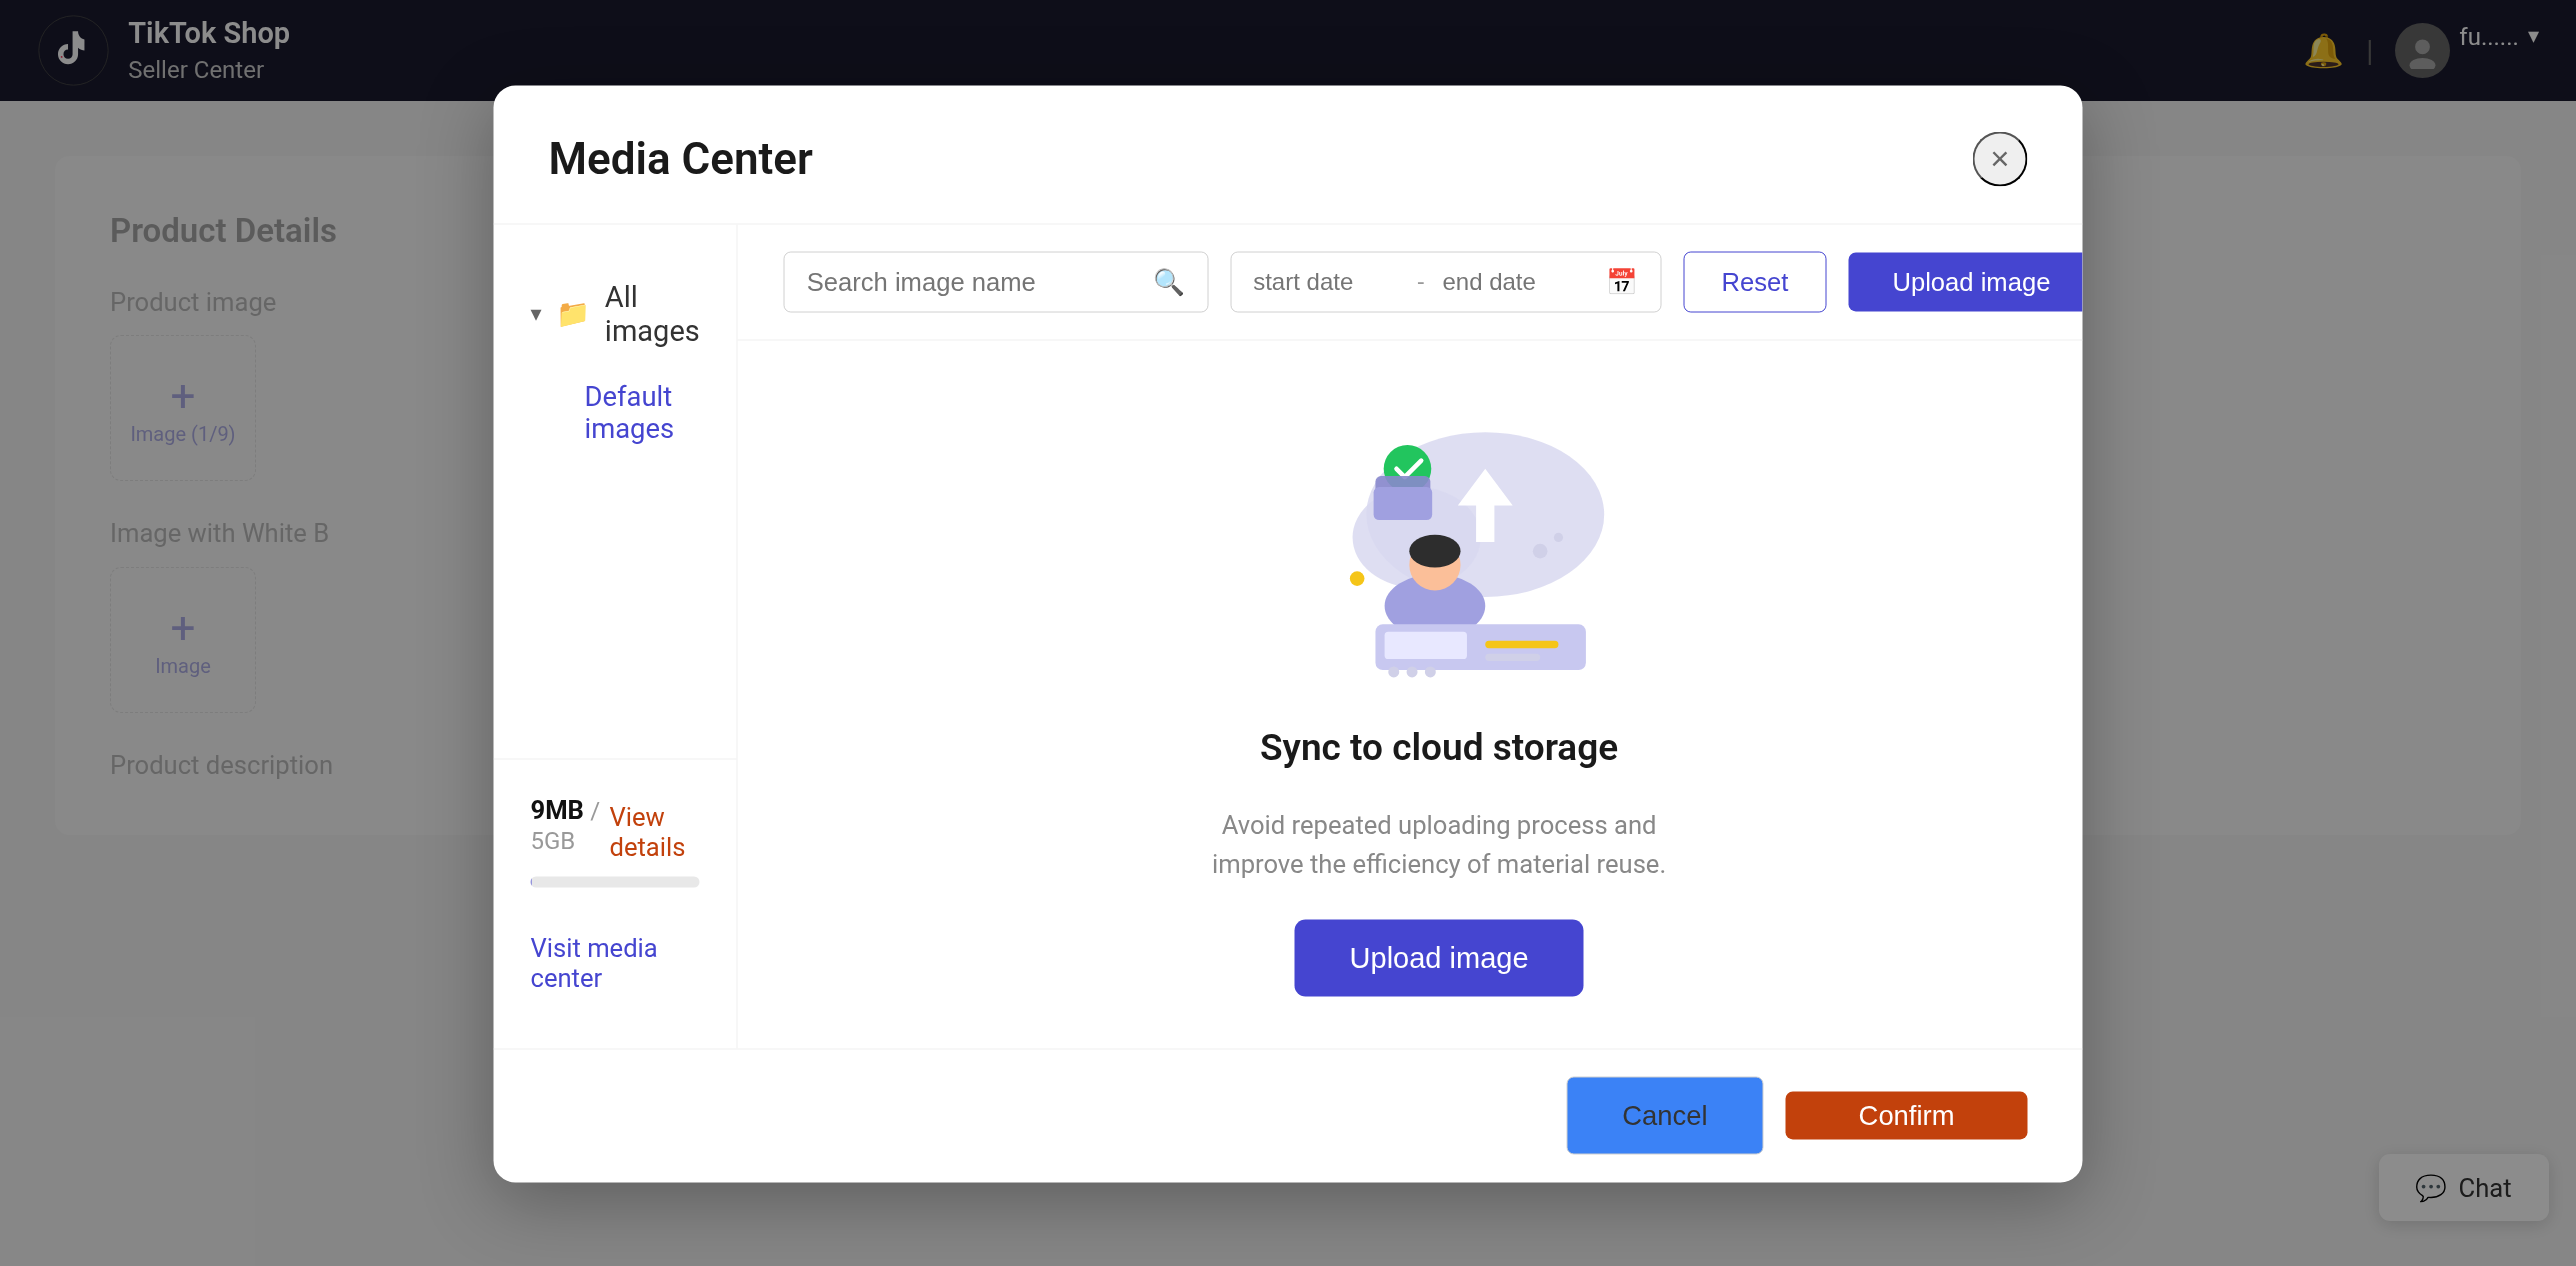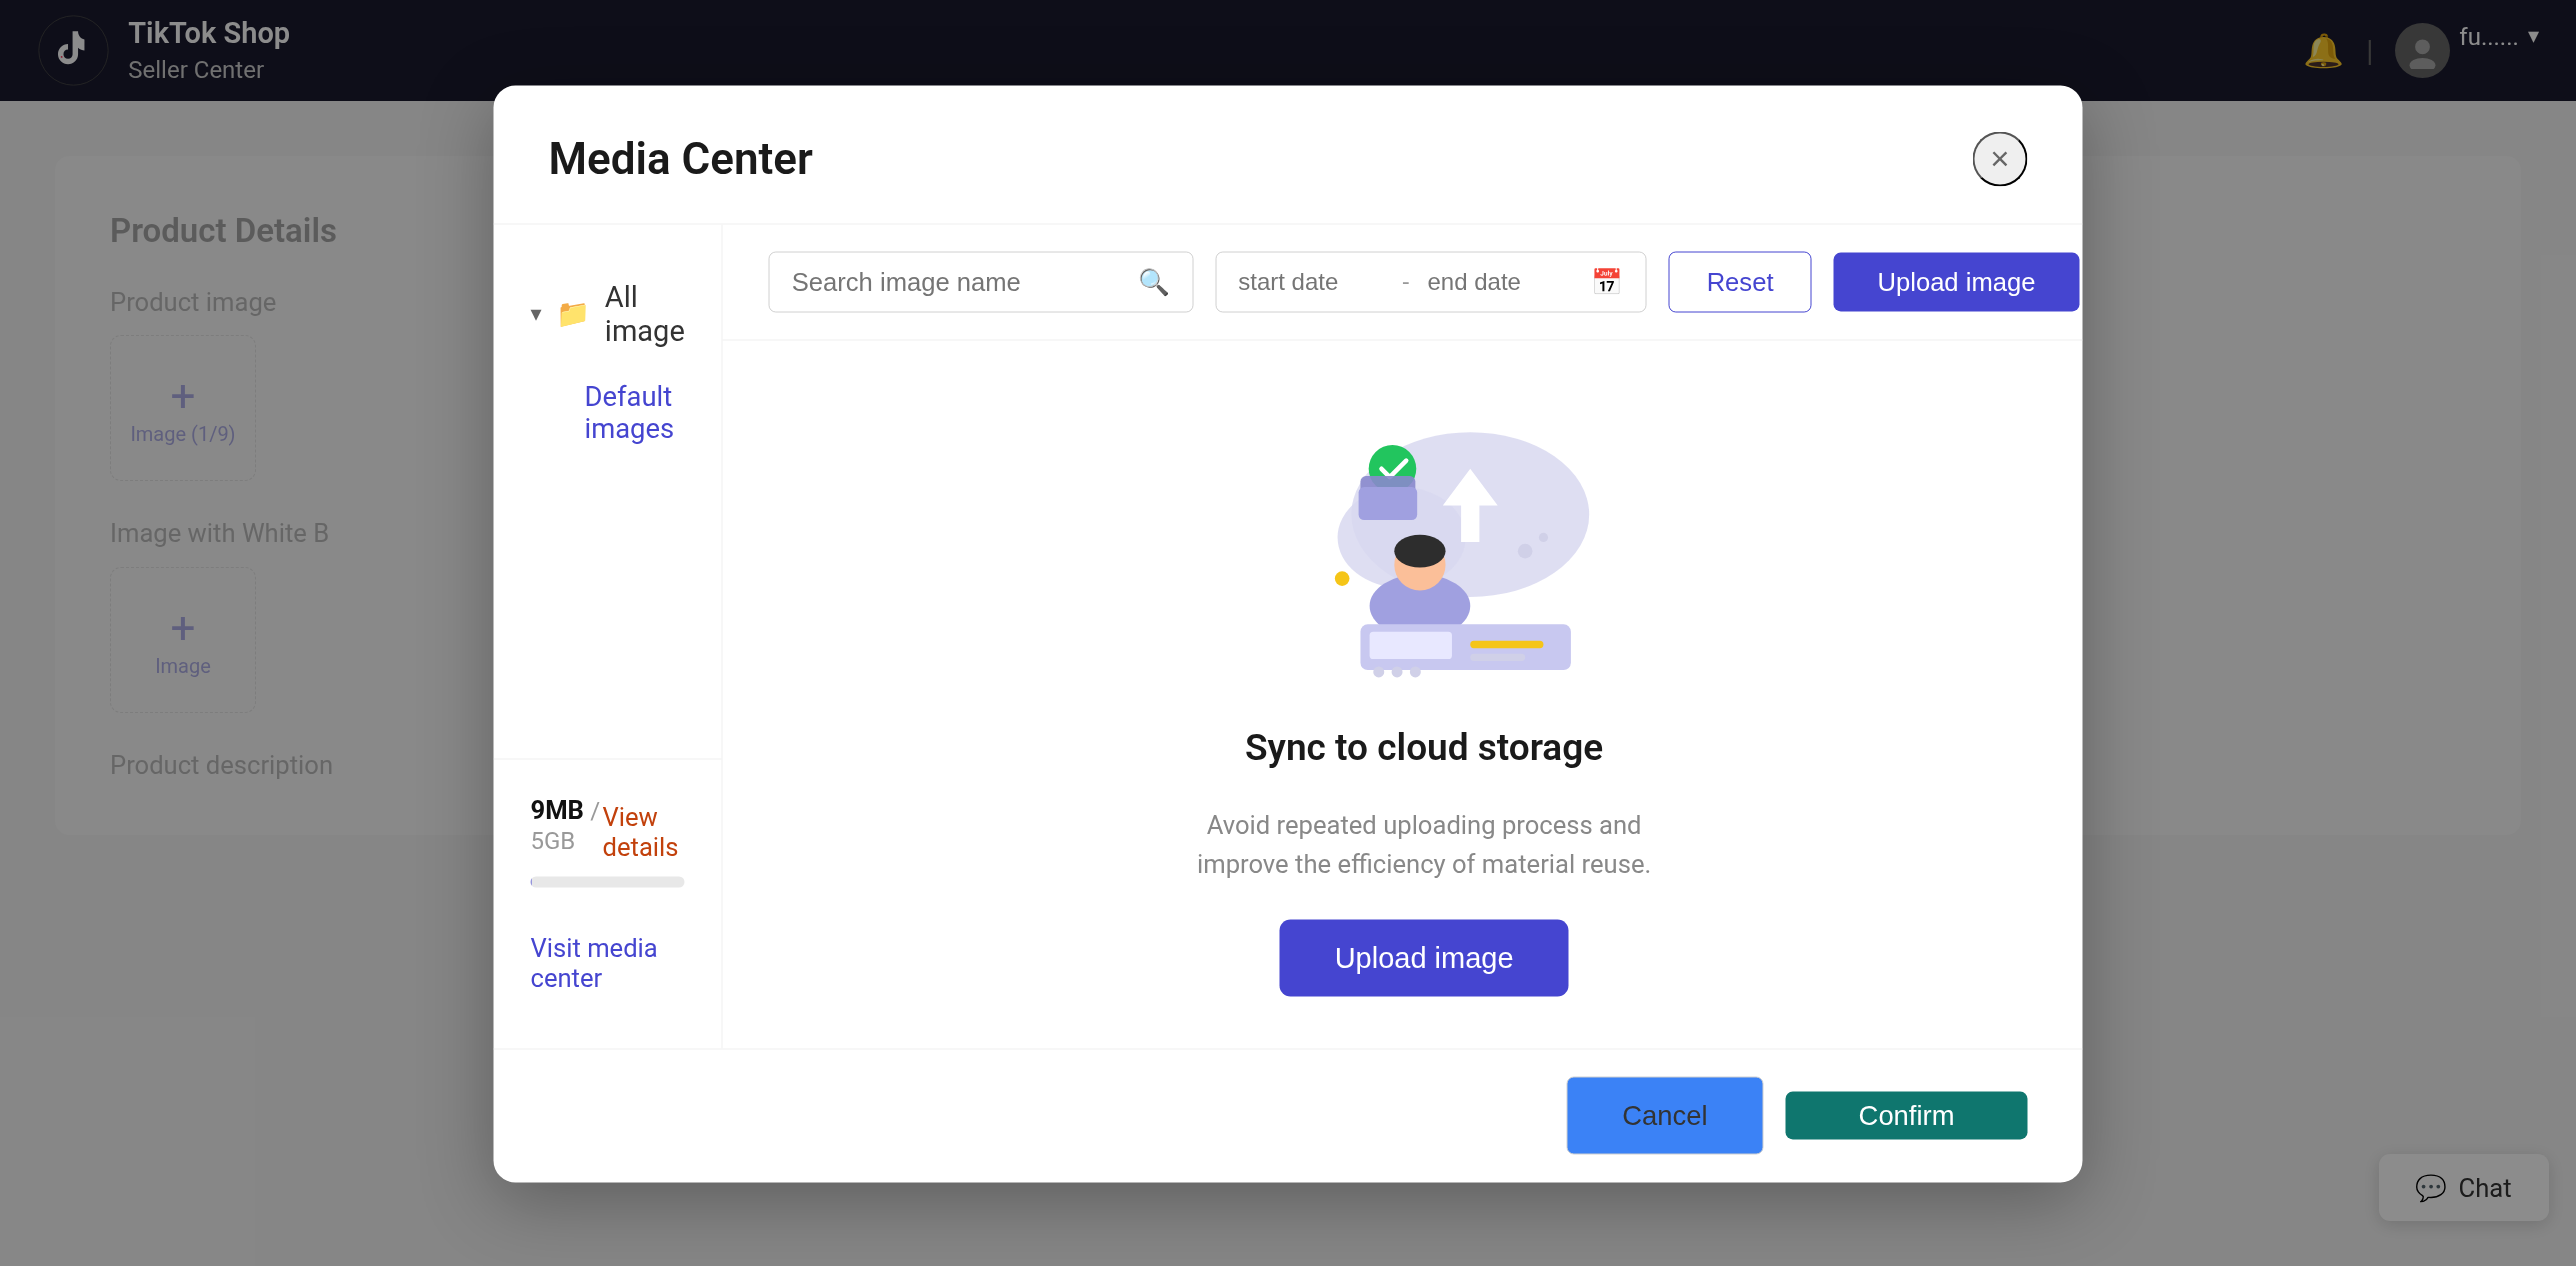--- a/index.html
+++ b/index.html
@@ -414,21 +414,21 @@
       border: 1.4px solid #d0d0d0;
       border-radius: 7.3px;
       background: #3b82f6;
       color: #333;
       font-size: 27.4px;
       cursor: pointer;
     }
 
     .confirm-btn {
       padding: 8px 73px;
-      background: #0f766e;
+      background: #c2410c;
       border: none;
       border-radius: 7.3px;
       color: white;
       font-size: 27.4px;
       cursor: pointer;
     }
   </style>
 </head>
 <body>
 
@@ -494,21 +494,21 @@
       <span>×</span>
     </button>
   </div>
 
   <div class="modal-body">
 
     <div class="modal-sidebar">
       <div class="sidebar-all-images">
         <span class="chevron-icon">▾</span>
         <span class="folder-icon">📁</span>
-        <span>All image</span>
+        <span>All images</span>
       </div>
       <div class="sidebar-default-images">
         <span>Default images</span>
       </div>
 
       <div style="flex:1;"></div>
 
       <div class="sidebar-storage">
         <div class="storage-info">
           <span class="storage-text">

